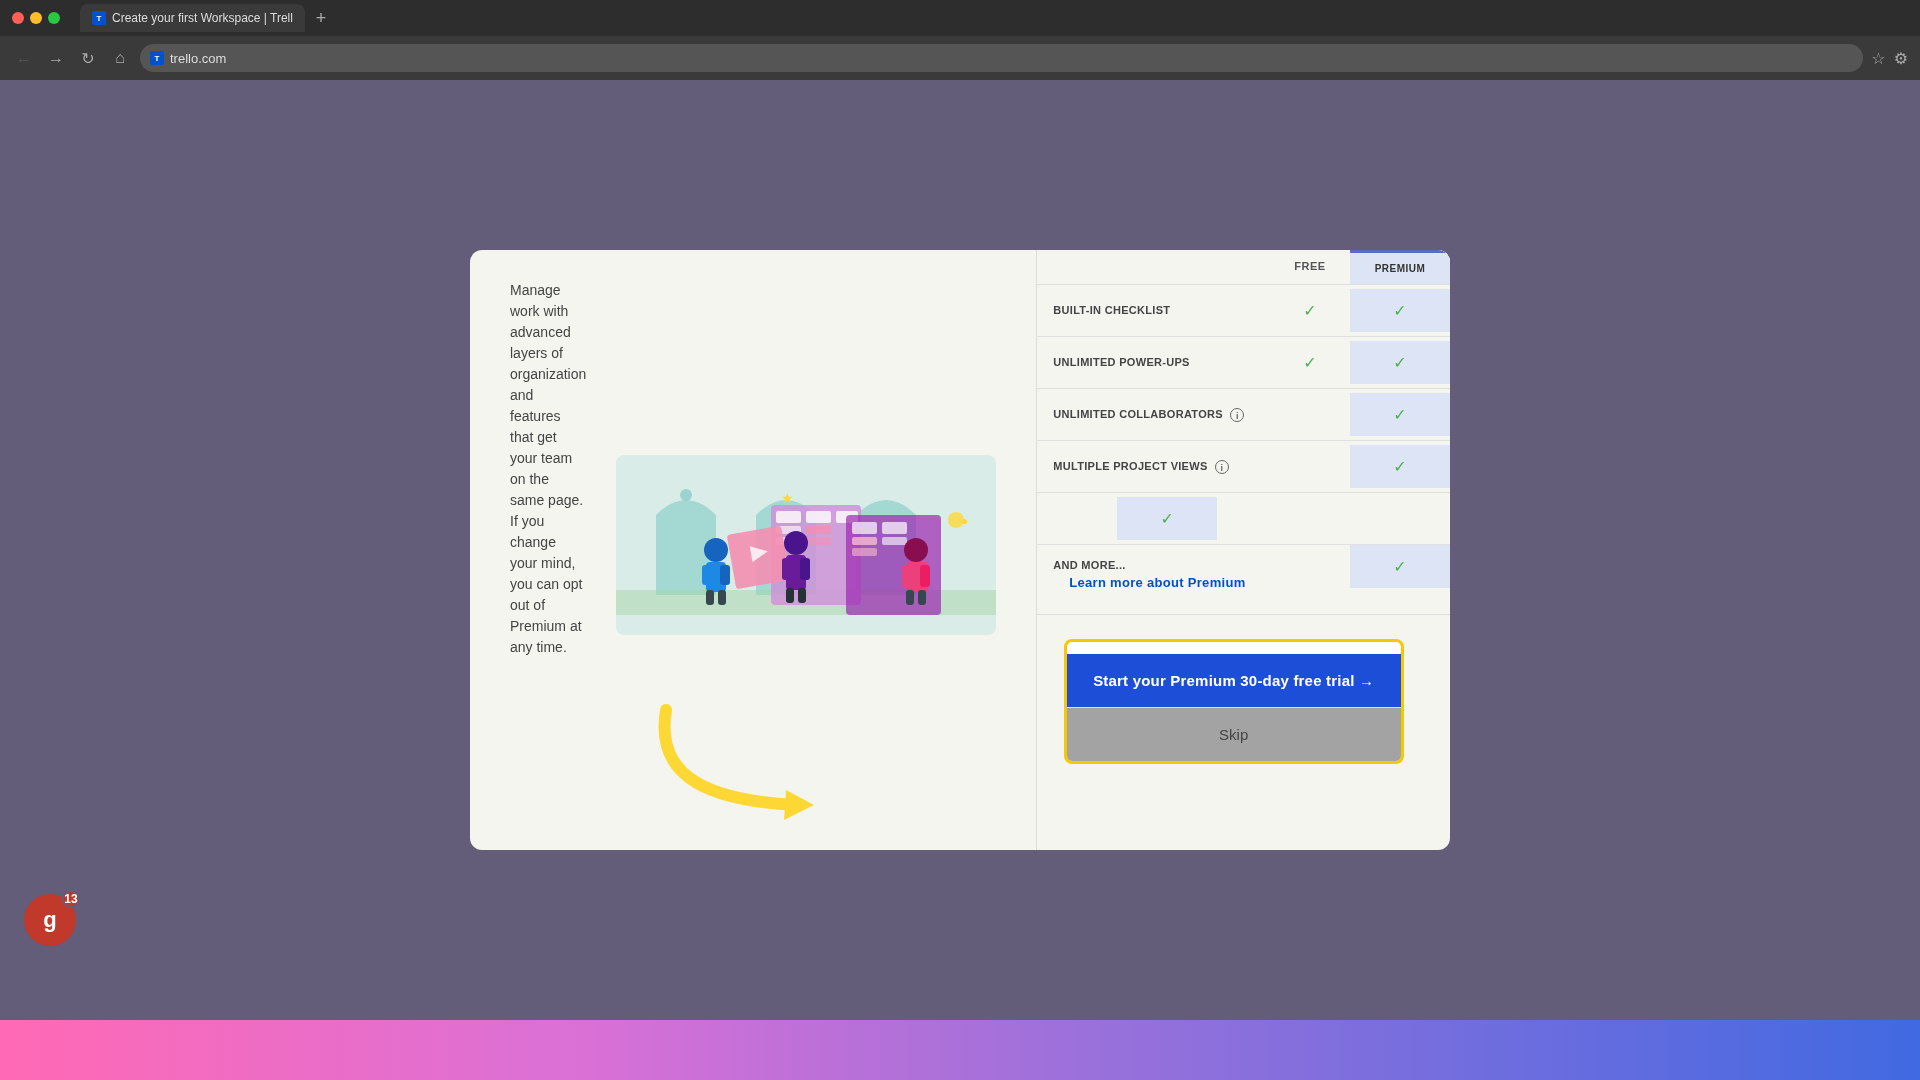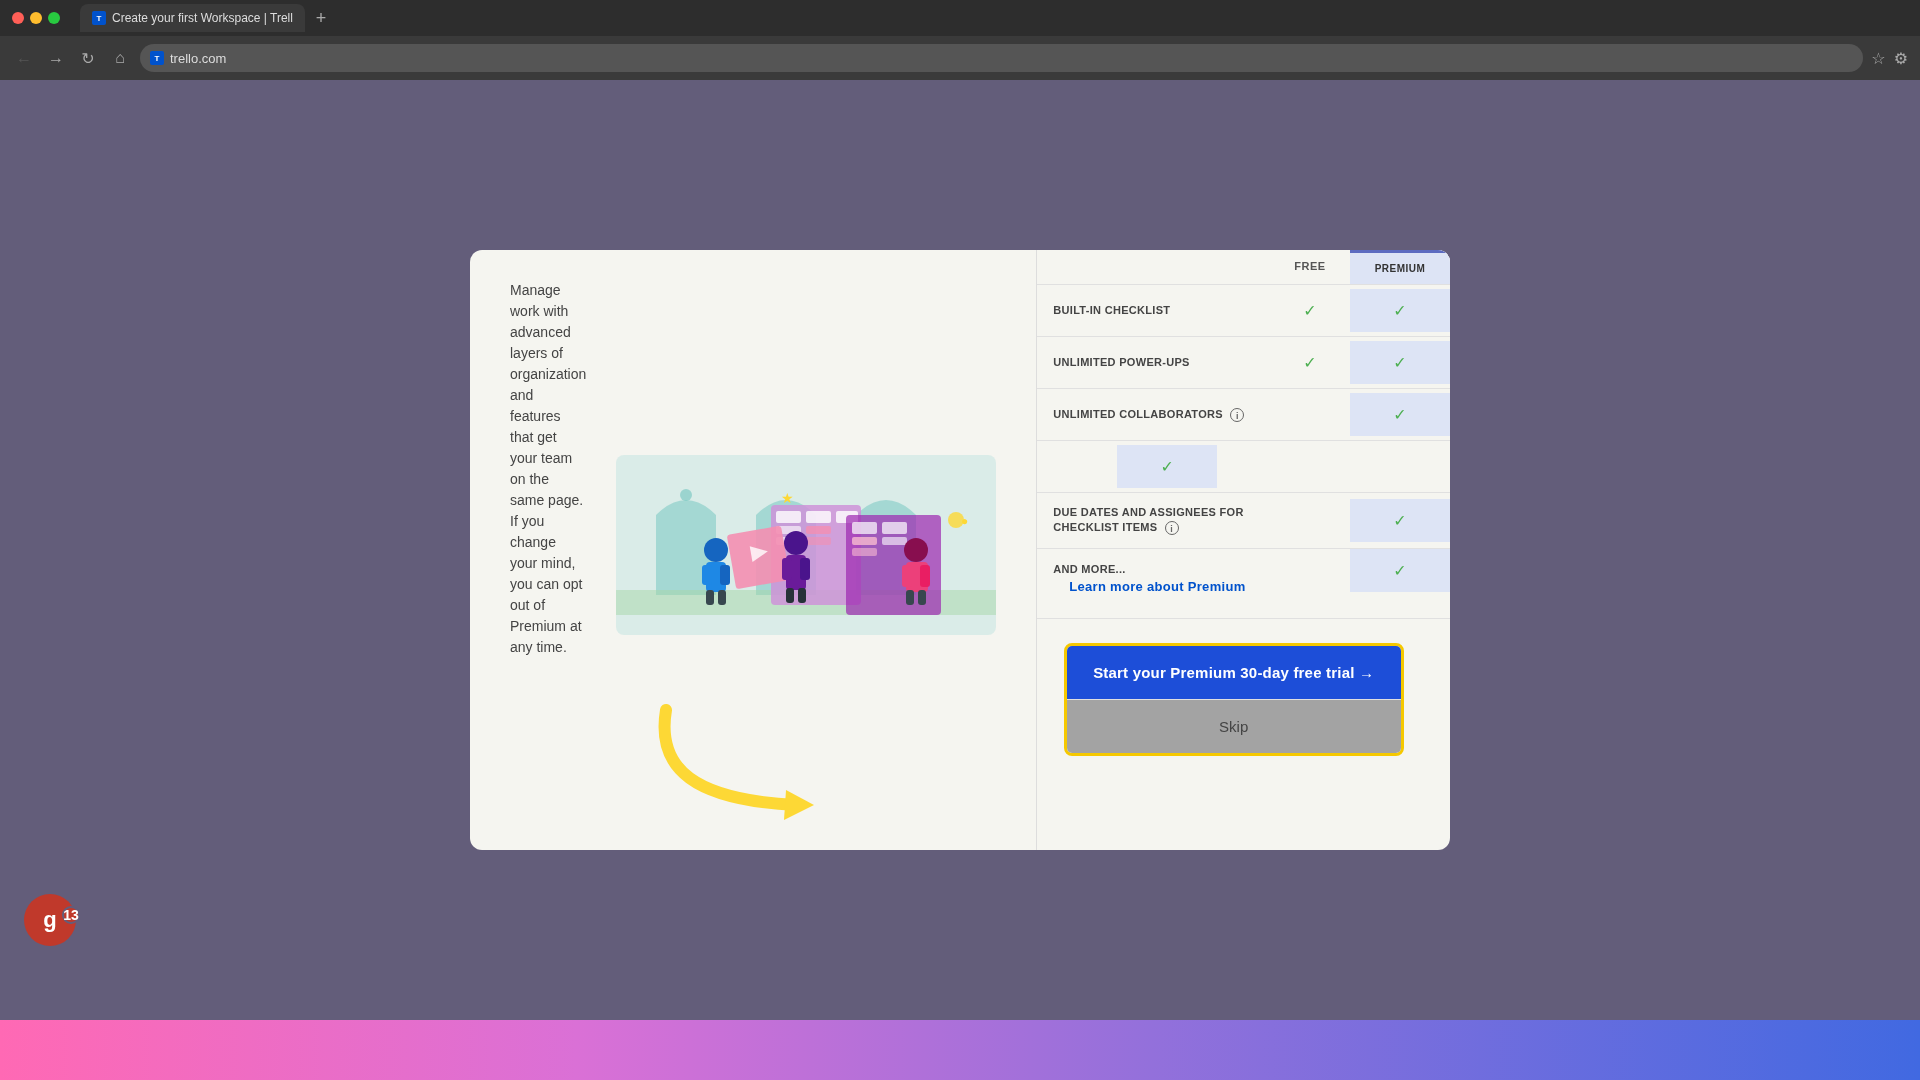--- a/index.html
+++ b/index.html
@@ -370,20 +370,21 @@
       background: #1d4ed8;
       color: white;
       border: none;
       width: 100%;
       padding: 18px 20px;
       font-size: 15px;
       font-weight: 700;
       cursor: pointer;
       text-align: center;
       letter-spacing: 0.2px;
+      margin-top: 12px;
     }
 
     .cta-skip-btn {
       background: #a3a3a3;
       color: #444;
       border: none;
       border-top: 1px solid #e0e0e0;
       width: 100%;
       padding: 18px 20px;
       font-size: 15px;
@@ -413,30 +414,29 @@
       color: white;
       position: relative;
     }
 
     .avatar-badge {
       position: absolute;
       top: -4px;
       right: -4px;
       background: #c0392b;
       color: white;
-      font-size: 14px;
+      font-size: 12px;
       font-weight: bold;
       width: 18px;
       height: 18px;
       border-radius: 50%;
       display: flex;
       align-items: center;
       justify-content: center;
       border: 2px solid #635d7a;
-      margin-top: 16px;
     }
   </style>
 </head>
 <body>
 
 <div class="desktop-bg"></div>
 <div class="bottom-bar"></div>
 
 <div class="browser-window">
 
@@ -570,28 +570,28 @@
 
           <div class="feature-row">
             <div class="feature-name">
               UNLIMITED COLLABORATORS <span class="info-icon">i</span>
             </div>
             <div class="feature-check"></div>
             <div class="feature-check-premium">✓</div>
           </div>
 
           <div class="feature-row">
+            <div class="feature-name">
+              MULTIPLE PROJECT VIEWS <span class="info-icon">i</span>
+            </div>
             <div class="feature-check"></div>
             <div class="feature-check-premium">✓</div>
           </div>
 
           <div class="feature-row">
-            <div class="feature-name">
-              DUE DATES AND ASSIGNEES FOR CHECKLIST ITEMS <span class="info-icon">i</span>
-            </div>
             <div class="feature-check"></div>
             <div class="feature-check-premium">✓</div>
           </div>
 
           <div class="and-more-row">
             <div class="and-more-name">
               <span>AND MORE...</span>
               <a class="and-more-link" href="#">Learn more about Premium</a>
             </div>
             <div class="feature-check"></div>

